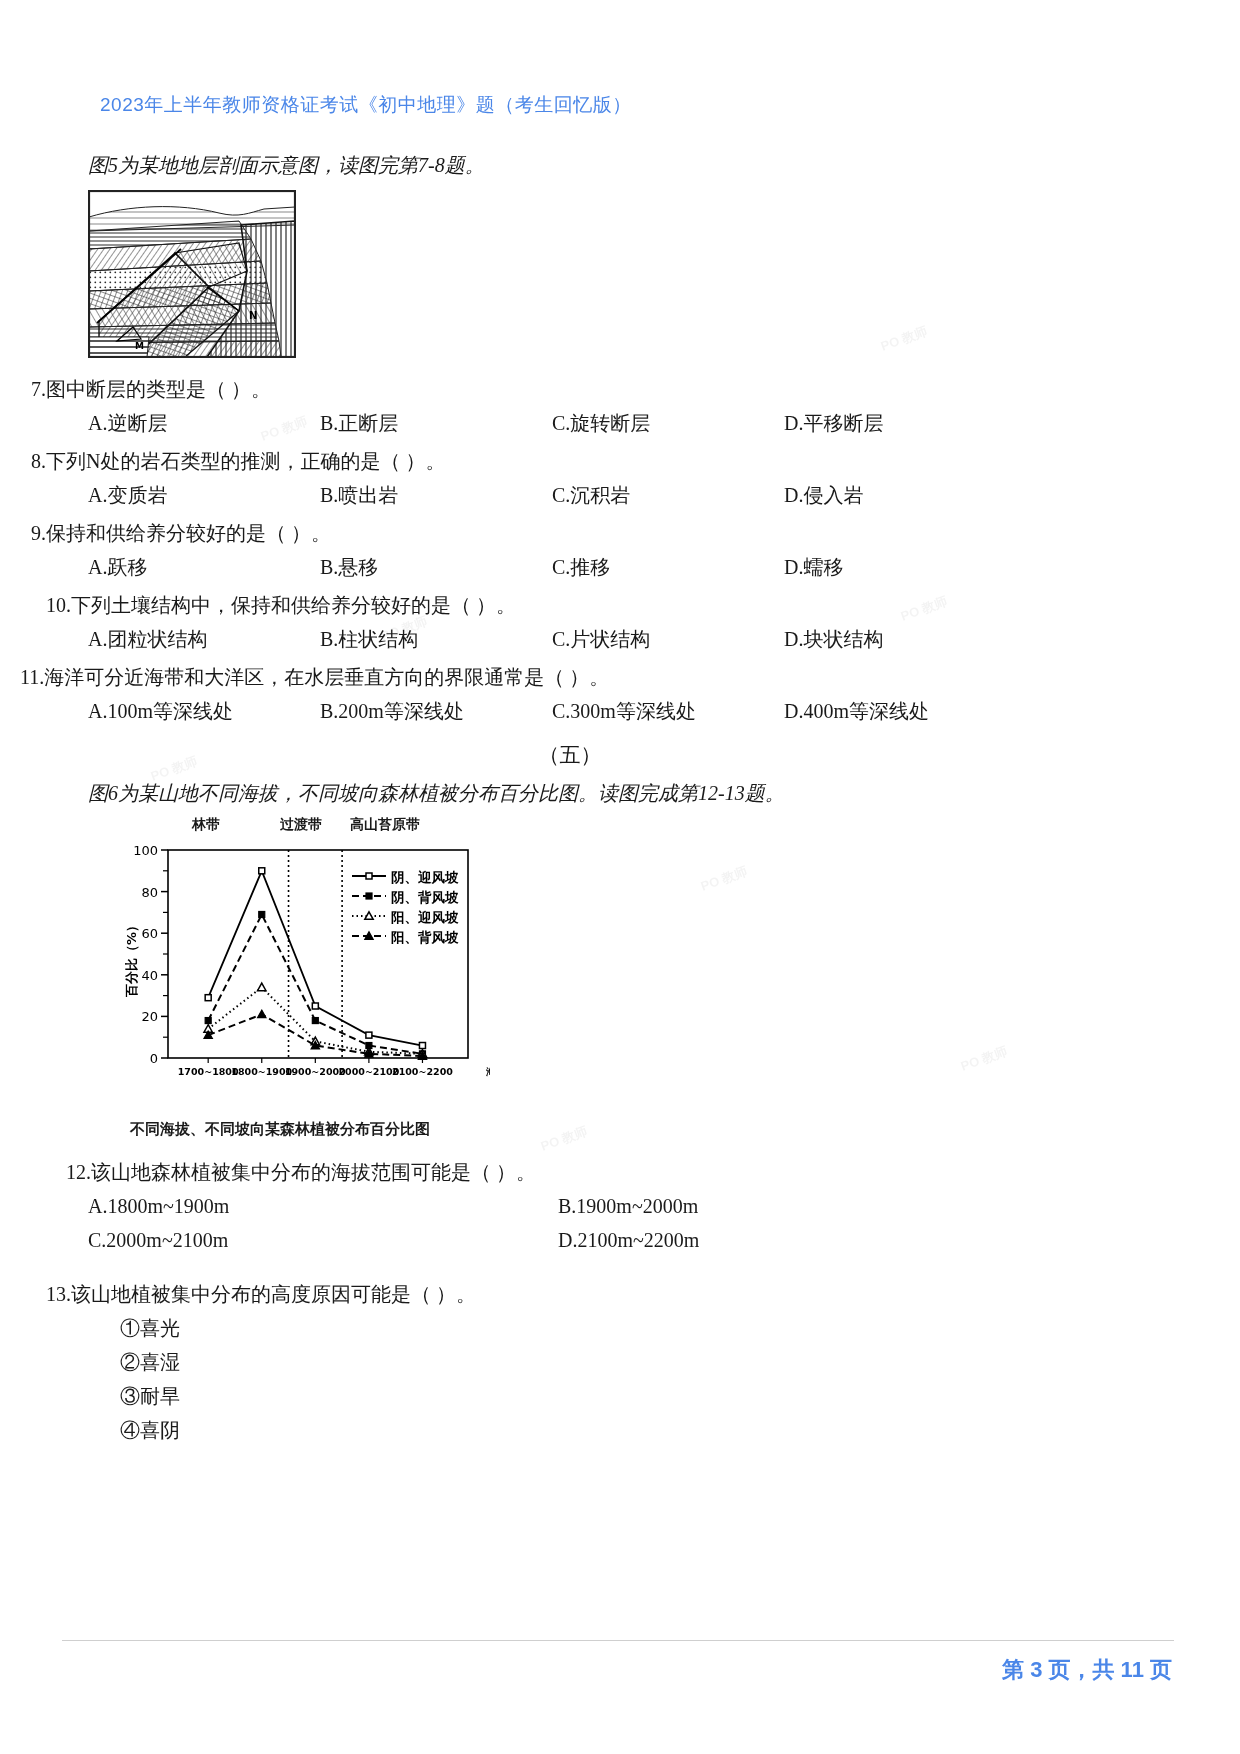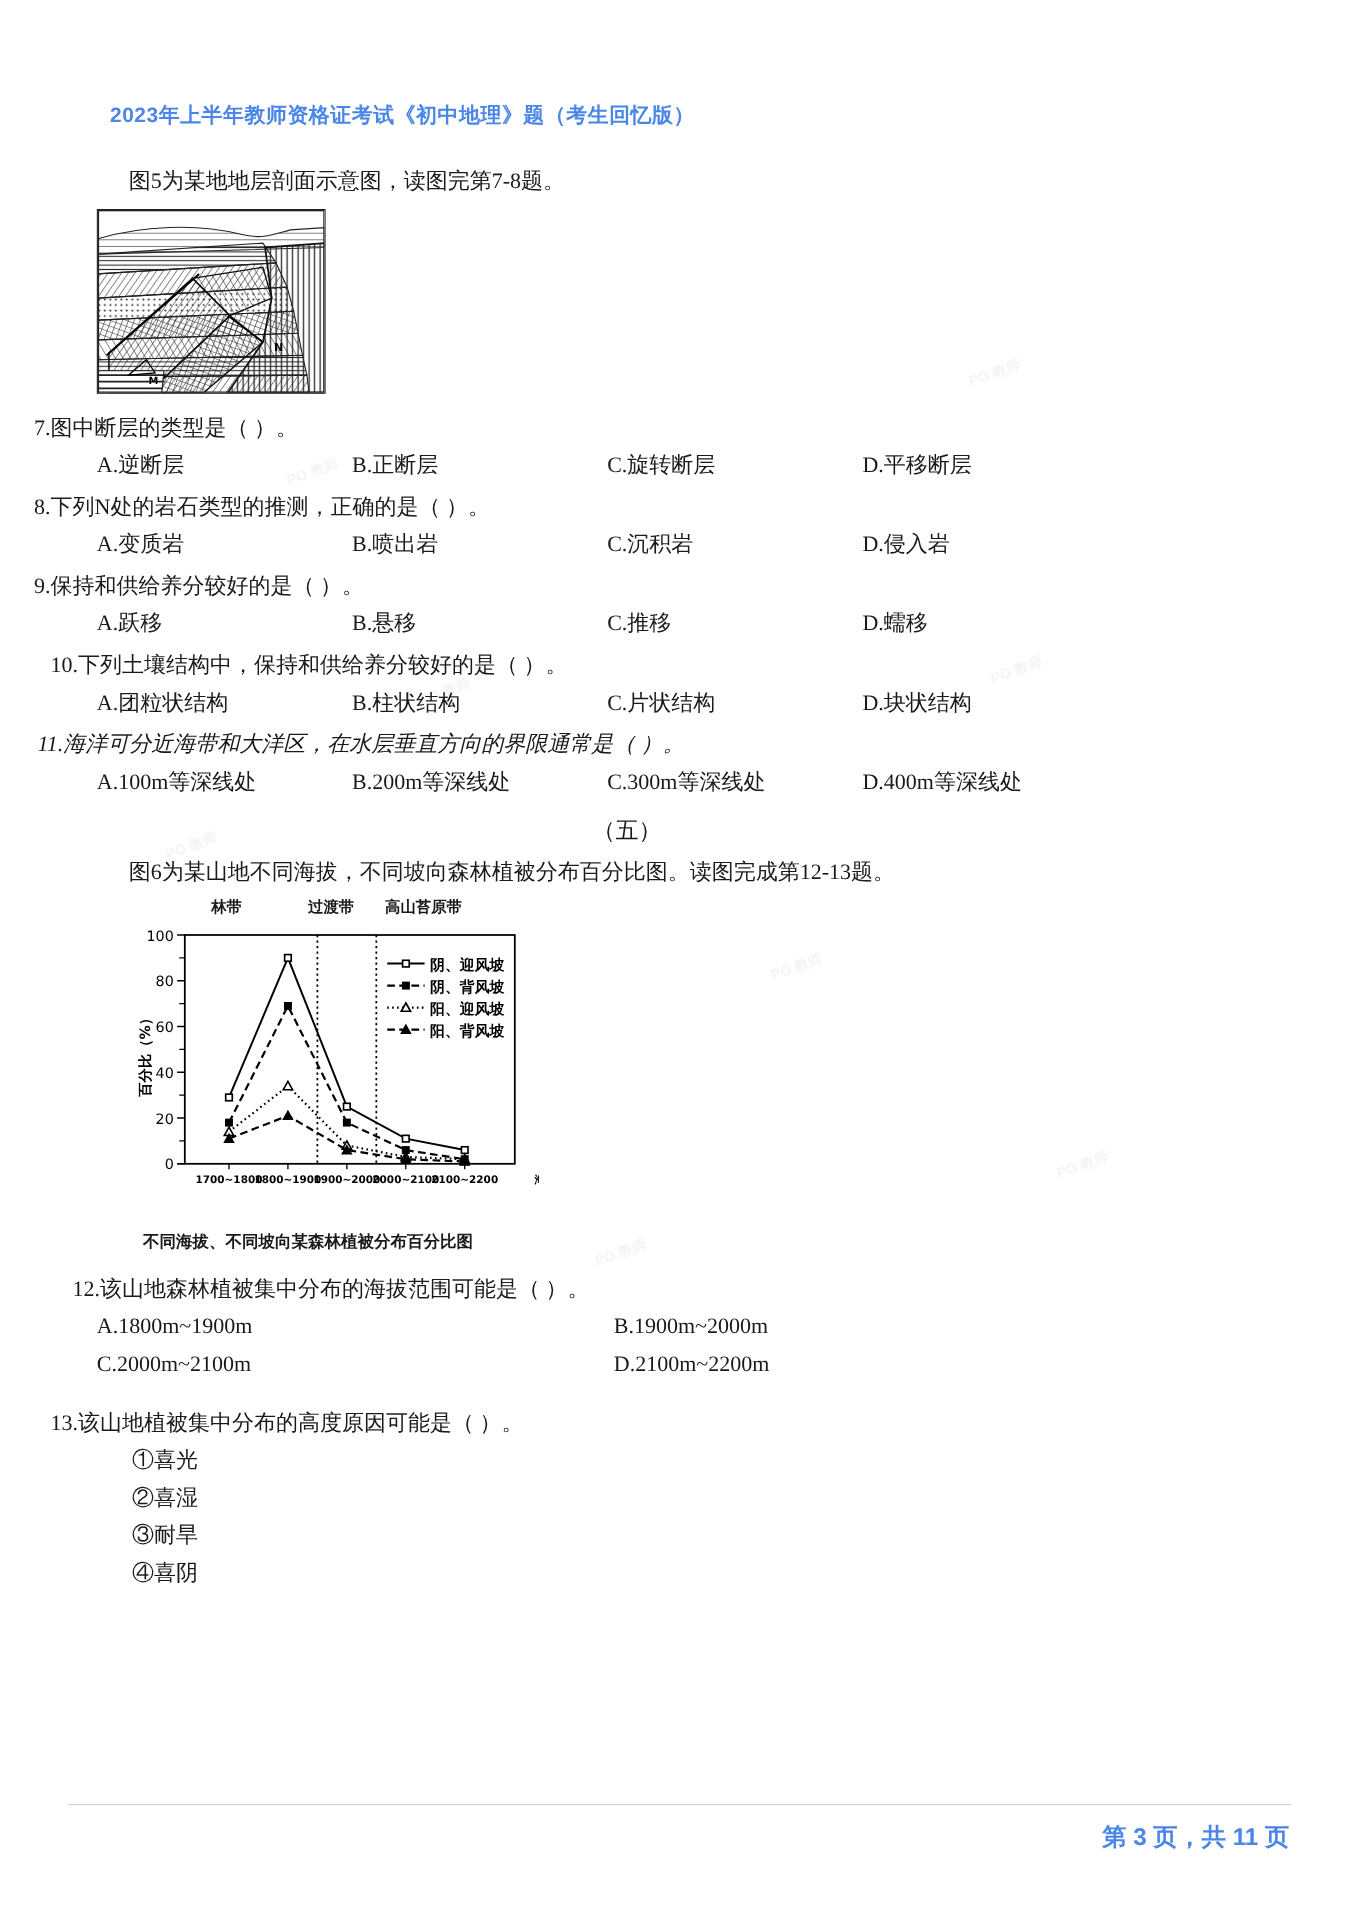--- a/index.html
+++ b/index.html
@@ -9,31 +9,32 @@
     font-family:"Liberation Serif", serif;
     color:#1a1a1a;
     position:relative;
     overflow:hidden;
   }
   .page { position:relative; width:1240px; height:1754px; }
 
   .doc-title {
     position:absolute; left:100px; top:92px;
     font-family:"Liberation Sans", sans-serif;
-    font-size:19px; font-weight:bold;
+    font-size:19px; font-weight:normal;
     color:#4a86e8;
     letter-spacing:0.5px;
   }
 
   .body-area { position:absolute; left:0; top:150px; width:1240px; }
 
   .intro {
     font-size:20px; line-height:30px;
     margin:0 0 6px 0;
-    padding-left:117px;
+    padding-left:88px;
+    font-style:italic;
   }
 
   .q-line {
     font-size:20px; line-height:34px;
     padding-left:31px;
     margin:0;
     white-space:nowrap;
   }
   .q-num { display:inline-block; }
 
@@ -232,21 +233,21 @@
     <p class="q-line" style="padding-left:46px;">
       <span class="q-num">10.</span><span>下列土壤结构中，保持和供给养分较好的是（   ）。</span>
     </p>
     <div class="opts">
       <span class="opt">A.团粒状结构</span>
       <span class="opt">B.柱状结构</span>
       <span class="opt">C.片状结构</span>
       <span class="opt">D.块状结构</span>
     </div>
 
-    <p class="q-line" style="padding-left:34px;font-style:italic;">
+    <p class="q-line" style="padding-left:20px;">
       <span class="q-num">11.</span><span>海洋可分近海带和大洋区，在水层垂直方向的界限通常是（   ）。</span>
     </p>
     <div class="opts">
       <span class="opt">A.100m等深线处</span>
       <span class="opt">B.200m等深线处</span>
       <span class="opt">C.300m等深线处</span>
       <span class="opt">D.400m等深线处</span>
     </div>
 
     <div class="section-head">（五）</div>

